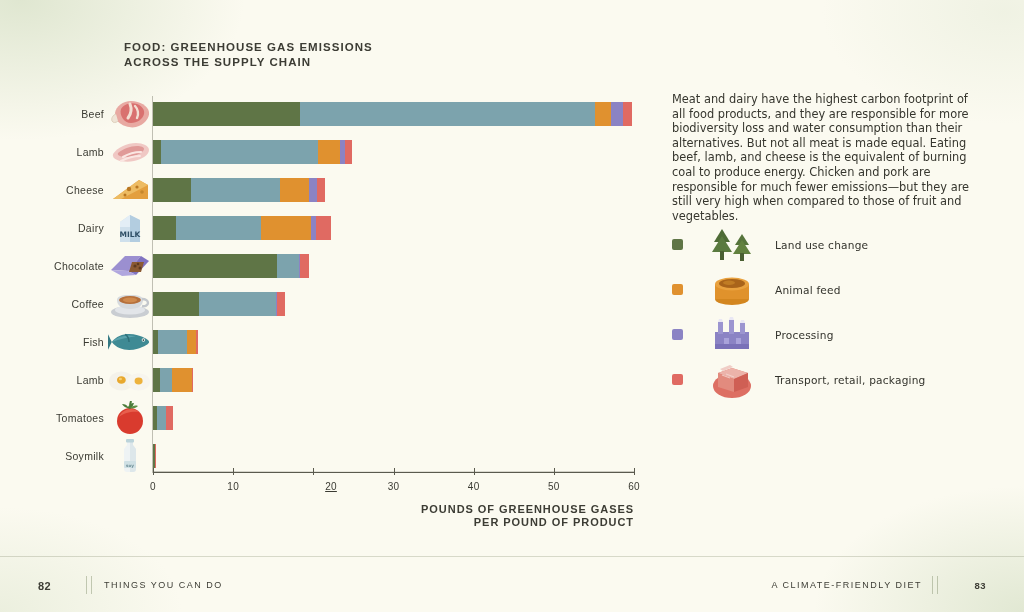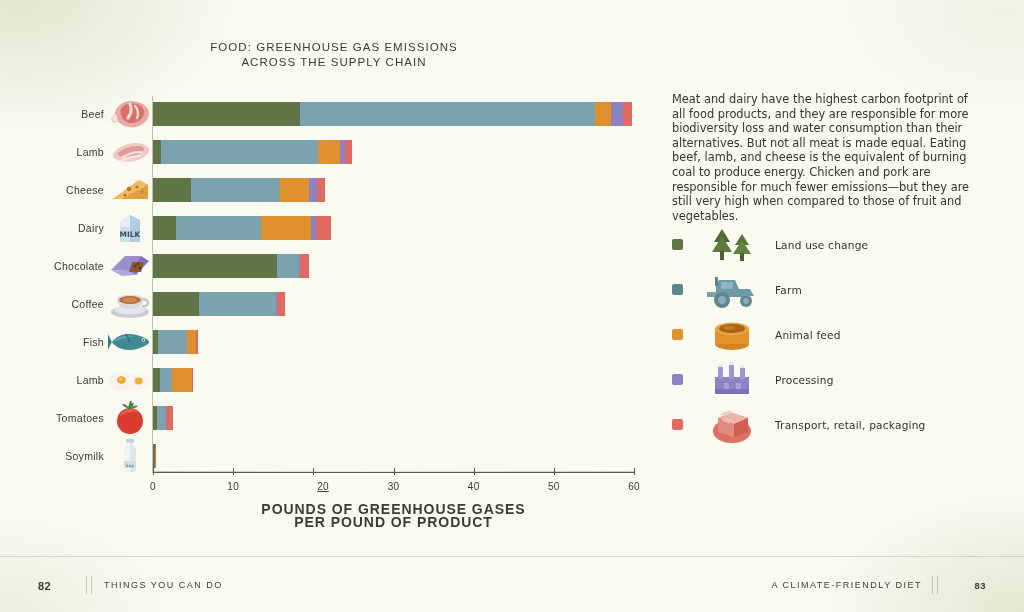--- a/index.html
+++ b/index.html
@@ -14,22 +14,22 @@
     background:
       radial-gradient(ellipse 320px 200px at 2% 0%, rgba(214,224,198,.75), rgba(214,224,198,0) 70%),
       radial-gradient(ellipse 300px 180px at 100% 100%, rgba(214,224,198,.70), rgba(214,224,198,0) 70%),
       radial-gradient(ellipse 260px 150px at 0% 100%, rgba(216,226,200,.45), rgba(216,226,200,0) 70%),
       radial-gradient(ellipse 260px 160px at 98% 2%, rgba(222,230,208,.40), rgba(222,230,208,0) 70%);
   }
 
   
   .chart-title{
     position:absolute;left:124px;top:40px;width:420px;
-    font-size:11.5px;font-weight:normal;letter-spacing:1.05px;
-    line-height:15px;color:#3c3c34;text-align:center;
+    font-size:11.5px;font-weight:bold;letter-spacing:1.05px;
+    line-height:15px;color:#3c3c34;
   }
   .chart-title span{display:block;}
 
   
   .chart{position:absolute;left:0;top:0;width:660px;height:540px;}
   .rows{position:absolute;left:0;top:95px;width:660px;}
   .row{position:relative;height:38px;}
   .lbl-box{position:absolute;left:8px;top:0;width:96px;height:38px;
     display:flex;align-items:center;justify-content:flex-end;
     font-size:10.5px;color:#3b3b33;letter-spacing:.3px;}
@@ -43,22 +43,22 @@
   .axis-line{position:absolute;left:153px;top:472px;width:481px;height:1px;
     background:#5a5a4e;}
   .axis-line:after{content:"";position:absolute;left:0;top:-1px;width:481px;height:2px;
     background:linear-gradient(90deg,rgba(90,90,78,.35),rgba(90,90,78,.12) 40%,rgba(90,90,78,.3));}
   .y-axis{position:absolute;left:152px;top:96px;width:1px;height:377px;
     background:rgba(120,120,105,.45);}
   .tick{position:absolute;top:468px;width:1px;height:7px;background:#5a5a4e;}
   .tick-lbl{position:absolute;top:481px;font-size:10px;color:#3b3b33;
     transform:translateX(-50%);letter-spacing:.3px;}
   .axis-title{
-    position:absolute;left:153px;top:503px;width:481px;text-align:center;
-    font-size:14px;font-weight:bold;letter-spacing:.95px;line-height:12.5px;
+    position:absolute;left:153px;top:503px;width:481px;text-align:right;
+    font-size:11px;font-weight:bold;letter-spacing:.95px;line-height:12.5px;
     color:#3c3c34;
   }
   .axis-title span{display:block;}
 
   
   .body-text{
     position:absolute;left:672px;top:92px;width:300px;
     font-size:11.4px;line-height:14.6px;color:#36362e;
     font-family:"DejaVu Sans", sans-serif;
   }
@@ -297,21 +297,21 @@
         </div>
       </div>
     </div>
   <div class="axis-line"></div>
   <div id="ticks">
       <div class="tick" style="left: 153px;"></div>
       <div class="tick-lbl" style="left: 153px;">0</div>
       <div class="tick" style="left: 233.167px;"></div>
       <div class="tick-lbl" style="left: 233.167px;">10</div>
       <div class="tick" style="left: 313.333px;"></div>
-      <div class="tick-lbl" style="left: 323px; text-decoration: underline;">20</div>
+      <div class="tick-lbl" style="left: 331px; text-decoration: underline;">20</div>
       <div class="tick" style="left: 393.5px;"></div>
       <div class="tick-lbl" style="left: 393.5px;">30</div>
       <div class="tick" style="left: 473.667px;"></div>
       <div class="tick-lbl" style="left: 473.667px;">40</div>
       <div class="tick" style="left: 553.833px;"></div>
       <div class="tick-lbl" style="left: 553.833px;">50</div>
       <div class="tick" style="left: 634px;"></div>
       <div class="tick-lbl" style="left: 634px;">60</div>
     </div>
   <div class="axis-title">
@@ -328,37 +328,20 @@
         <svg width="56" height="40" viewBox="0 0 56 40">
           <path d="M18 4 L26 17 L10 17 Z" fill="#4e6b36"></path>
           <path d="M18 11 L28 27 L8 27 Z" fill="#5a7a3f"></path>
           <rect x="16" y="26" width="4" height="9" fill="#4a5f32"></rect>
           <path d="M38 9 L45 20 L31 20 Z" fill="#56743b"></path>
           <path d="M38 15 L47 29 L29 29 Z" fill="#62813f"></path>
           <rect x="36" y="28" width="4" height="8" fill="#4a5f32"></rect>
         </svg>
       </div>
       <div class="legend-label">Land use change</div>
-    </div>
-    <div class="legend-item">
-      <div class="swatch" style="background: rgb(92, 133, 144);"></div>
-      <div class="legend-icon">
-        <svg width="60" height="40" viewBox="0 0 60 40">
-          <path d="M17 10h16l4 9h8v8H14V14z" fill="#6f9aa5"></path>
-          <path d="M19 12h12v7H19z" fill="#8fb6bf"></path>
-          <rect x="13" y="7" width="3" height="9" fill="#5d8690"></rect>
-          <path d="M5 22h12v5H5z" fill="#7aa3ad"></path>
-          <circle cx="20" cy="30" r="8" fill="#5d8690"></circle>
-          <circle cx="20" cy="30" r="4" fill="#87adb6"></circle>
-          <circle cx="44" cy="31" r="6" fill="#5d8690"></circle>
-          <circle cx="44" cy="31" r="3" fill="#87adb6"></circle>
-          <path d="M38 19h10l4 7h-14z" fill="#6f9aa5"></path>
-        </svg>
-      </div>
-      <div class="legend-label">Farm</div>
     </div>
     <div class="legend-item">
       <div class="swatch" style="background: rgb(224, 145, 47);"></div>
       <div class="legend-icon">
         <svg width="54" height="40" viewBox="0 0 54 40">
           <ellipse cx="27" cy="29" rx="17" ry="6" fill="#d3861f"></ellipse>
           <rect x="10" y="14" width="34" height="15" fill="#e0922c"></rect>
           <ellipse cx="27" cy="14" rx="17" ry="6.5" fill="#e9a23f"></ellipse>
           <ellipse cx="27" cy="13.5" rx="13" ry="4.6" fill="#a9641a"></ellipse>
           <ellipse cx="24" cy="12.8" rx="6" ry="2.2" fill="#c07c24"></ellipse>

